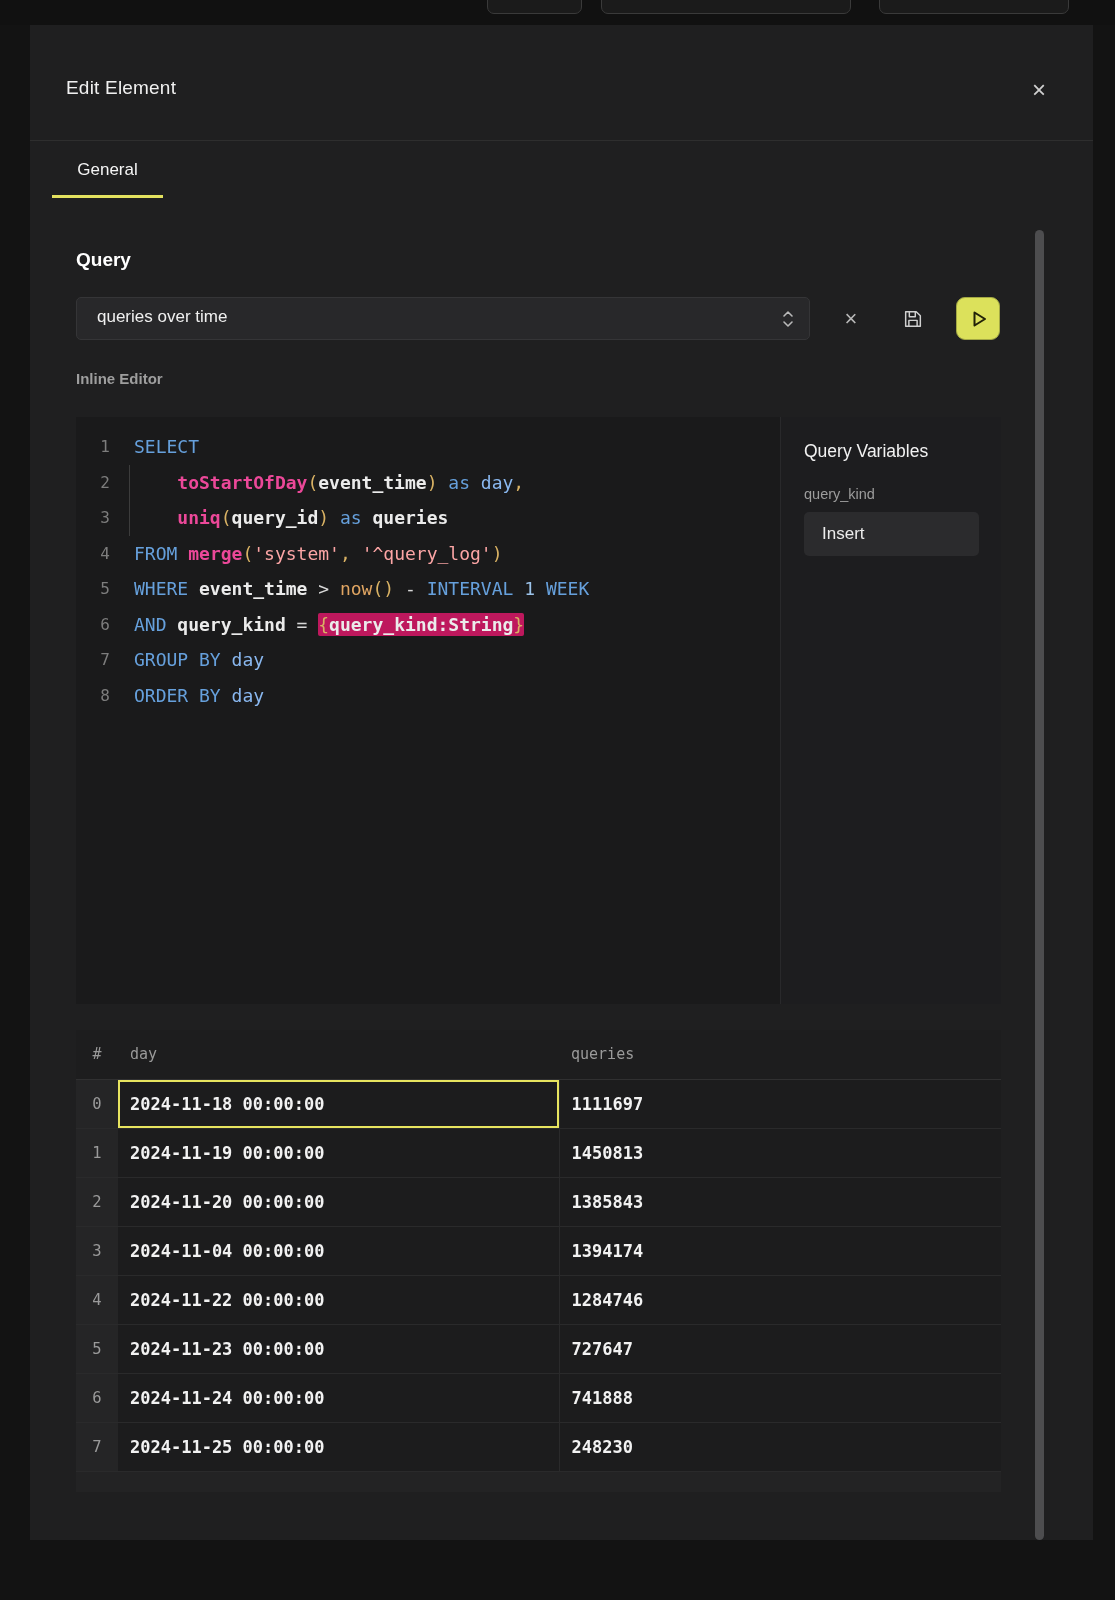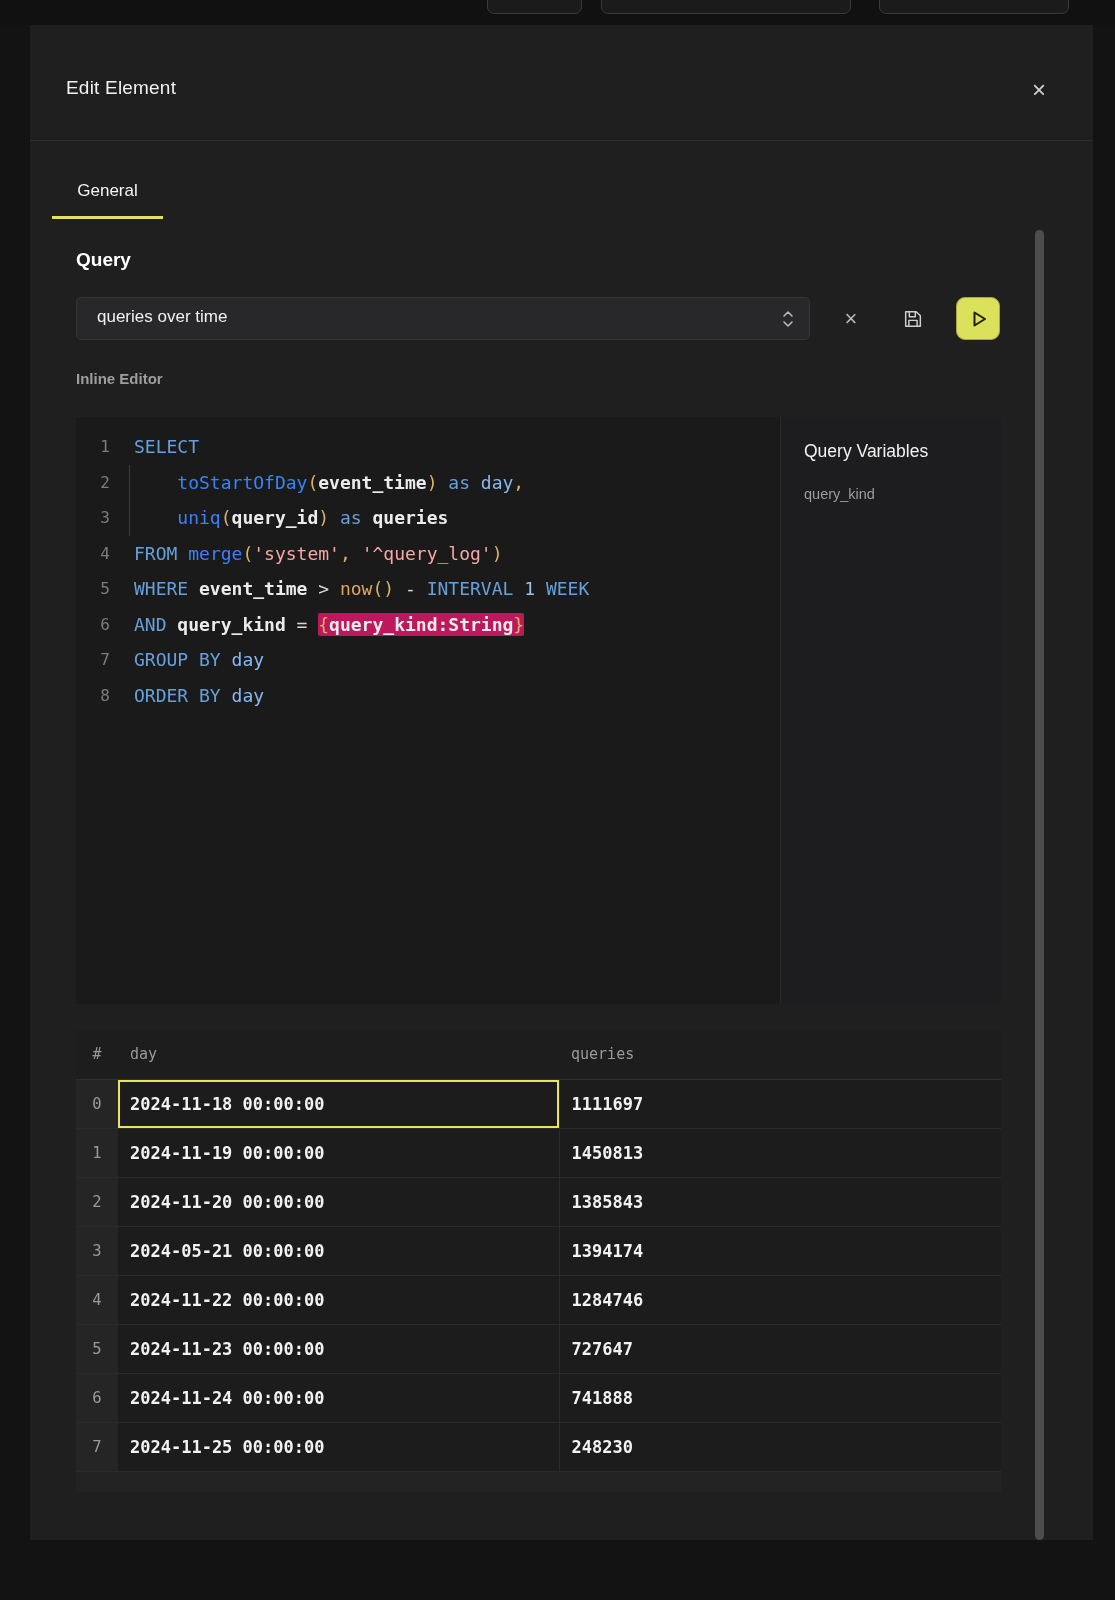--- a/index.html
+++ b/index.html
@@ -22,21 +22,21 @@
   .modal {
     position:absolute; left:30px; top:25px; width:1063px; height:1515px;
     background:#1f1f20;
   }
   .modal-title { position:absolute; left:36px; top:52px; font-size:19px; font-weight:500; color:#f0f0f0; letter-spacing:.2px; }
   .close-btn { position:absolute; left:992px; top:48px; width:34px; height:34px; display:flex; align-items:center; justify-content:center; cursor:pointer; color:#cfcfcf; font-size:24px; line-height:1; }
   .header-divider { position:absolute; left:0; top:115px; width:100%; height:1px; background:#2e2e2e; }
 
   
   .tab-general {
-    position:absolute; left:22px; top:156px; width:111px; text-align:center;
+    position:absolute; left:22px; top:135px; width:111px; text-align:center;
     padding-bottom:15px; border-bottom:3px solid #e3e15f;
     font-size:17px; color:#f5f5f5; cursor:pointer;
   }
 
   
   .query-heading { position:absolute; left:46px; top:224px; font-size:19px; font-weight:700; color:#ffffff; }
 
   .select-box {
     position:absolute; left:46px; top:272px; width:734px; height:43px;
     background:#28282a; border:1px solid #353537; border-radius:5px;
@@ -59,21 +59,21 @@
   .editor-block { position:absolute; left:46px; top:392px; width:925px; height:587px; background:#1a1a1b; display:flex; }
   .code-area { width:704px; height:100%; padding-top:12px; font-family:"DejaVu Sans Mono", monospace; font-size:18px; overflow:hidden; }
   .code-line { position:relative; height:35.5px; display:flex; align-items:center; white-space:pre; }
   .line-num { display:inline-block; width:34px; text-align:right; color:#7d7d7d; font-size:16px; flex:none; }
   .line-content { margin-left:24px; }
   .code-line:nth-child(2)::before, .code-line:nth-child(3)::before {
     content:""; position:absolute; left:53px; top:0; bottom:0; width:1px; background:#3c3c3c;
   }
   .tok-kw { color:#66a0dc; }
   .tok-al { color:#8ab8f0; }
-  .tok-fn { color:#3b82f6; font-weight:400;margin-top:8px; }
+  .tok-fn { color:#ec4899; font-weight:700;margin-top:8px; }
   .tok-fo { color:#e0a562; }
   .tok-pa { color:#d9b264; }
   .tok-st { color:#fca5a5; }
   .tok-id { color:#ebebeb; font-weight:700; }
   .tok-op { color:#d8d8d8; }
   .tok-nu { color:#9cc3ea; }
   .tok-pl { color:#d4d4d4; }
   .tok-varblock { background:#be185d; border-radius:2px; padding:1px 0; }
 
   .vars-panel { width:221px; height:100%; background:#1d1d1f; border-left:1px solid #29292b; padding:24px 23px 0 23px; }
@@ -180,20 +180,23 @@
           <div class="code-line"><span class="line-num">4</span><span class="line-content"><span class="tok-kw">FROM</span><span class="tok-pl"> </span><span class="tok-fn">merge</span><span class="tok-pa">(</span><span class="tok-st">'system'</span><span class="tok-pa">,</span><span class="tok-pl"> </span><span class="tok-st">'^query_log'</span><span class="tok-pa">)</span></span></div>
           <div class="code-line"><span class="line-num">5</span><span class="line-content"><span class="tok-kw">WHERE</span><span class="tok-pl"> </span><span class="tok-id">event_time</span><span class="tok-pl"> </span><span class="tok-op">&gt;</span><span class="tok-pl"> </span><span class="tok-fo">now</span><span class="tok-pa">()</span><span class="tok-pl"> </span><span class="tok-op">-</span><span class="tok-pl"> </span><span class="tok-kw">INTERVAL</span><span class="tok-pl"> </span><span class="tok-nu">1</span><span class="tok-pl"> </span><span class="tok-kw">WEEK</span></span></div>
           <div class="code-line"><span class="line-num">6</span><span class="line-content"><span class="tok-kw">AND</span><span class="tok-pl"> </span><span class="tok-id">query_kind</span><span class="tok-pl"> </span><span class="tok-op">=</span><span class="tok-pl"> </span><span class="tok-varblock"><span class="tok-pa">{</span><span class="tok-id">query_kind:String</span><span class="tok-pa">}</span></span></span></div>
           <div class="code-line"><span class="line-num">7</span><span class="line-content"><span class="tok-kw">GROUP</span><span class="tok-pl"> </span><span class="tok-kw">BY</span><span class="tok-pl"> </span><span class="tok-al">day</span></span></div>
           <div class="code-line"><span class="line-num">8</span><span class="line-content"><span class="tok-kw">ORDER</span><span class="tok-pl"> </span><span class="tok-kw">BY</span><span class="tok-pl"> </span><span class="tok-al">day</span></span></div>
         </div>
     </div>
     <div class="vars-panel">
       <div class="vars-heading">Query Variables</div>
       <div class="var-name">query_kind</div>
+      <div class="insert-btn">
+        <span>Insert</span>
+      </div>
     </div>
   </div>
 
   <div class="results-wrap">
     <table class="results">
       <colgroup>
           <col class="c-idx">
           <col class="c-day">
           <col class="c-q">
         </colgroup>
@@ -215,21 +218,21 @@
             <td class="col-day">2024-11-19 00:00:00</td>
             <td class="col-queries">1450813</td>
           </tr>
           <tr>
             <td class="col-idx">2</td>
             <td class="col-day">2024-11-20 00:00:00</td>
             <td class="col-queries">1385843</td>
           </tr>
           <tr>
             <td class="col-idx">3</td>
-            <td class="col-day">2024-05-21 00:00:00</td>
+            <td class="col-day">2024-11-04 00:00:00</td>
             <td class="col-queries">1394174</td>
           </tr>
           <tr>
             <td class="col-idx">4</td>
             <td class="col-day">2024-11-22 00:00:00</td>
             <td class="col-queries">1284746</td>
           </tr>
           <tr>
             <td class="col-idx">5</td>
             <td class="col-day">2024-11-23 00:00:00</td>

